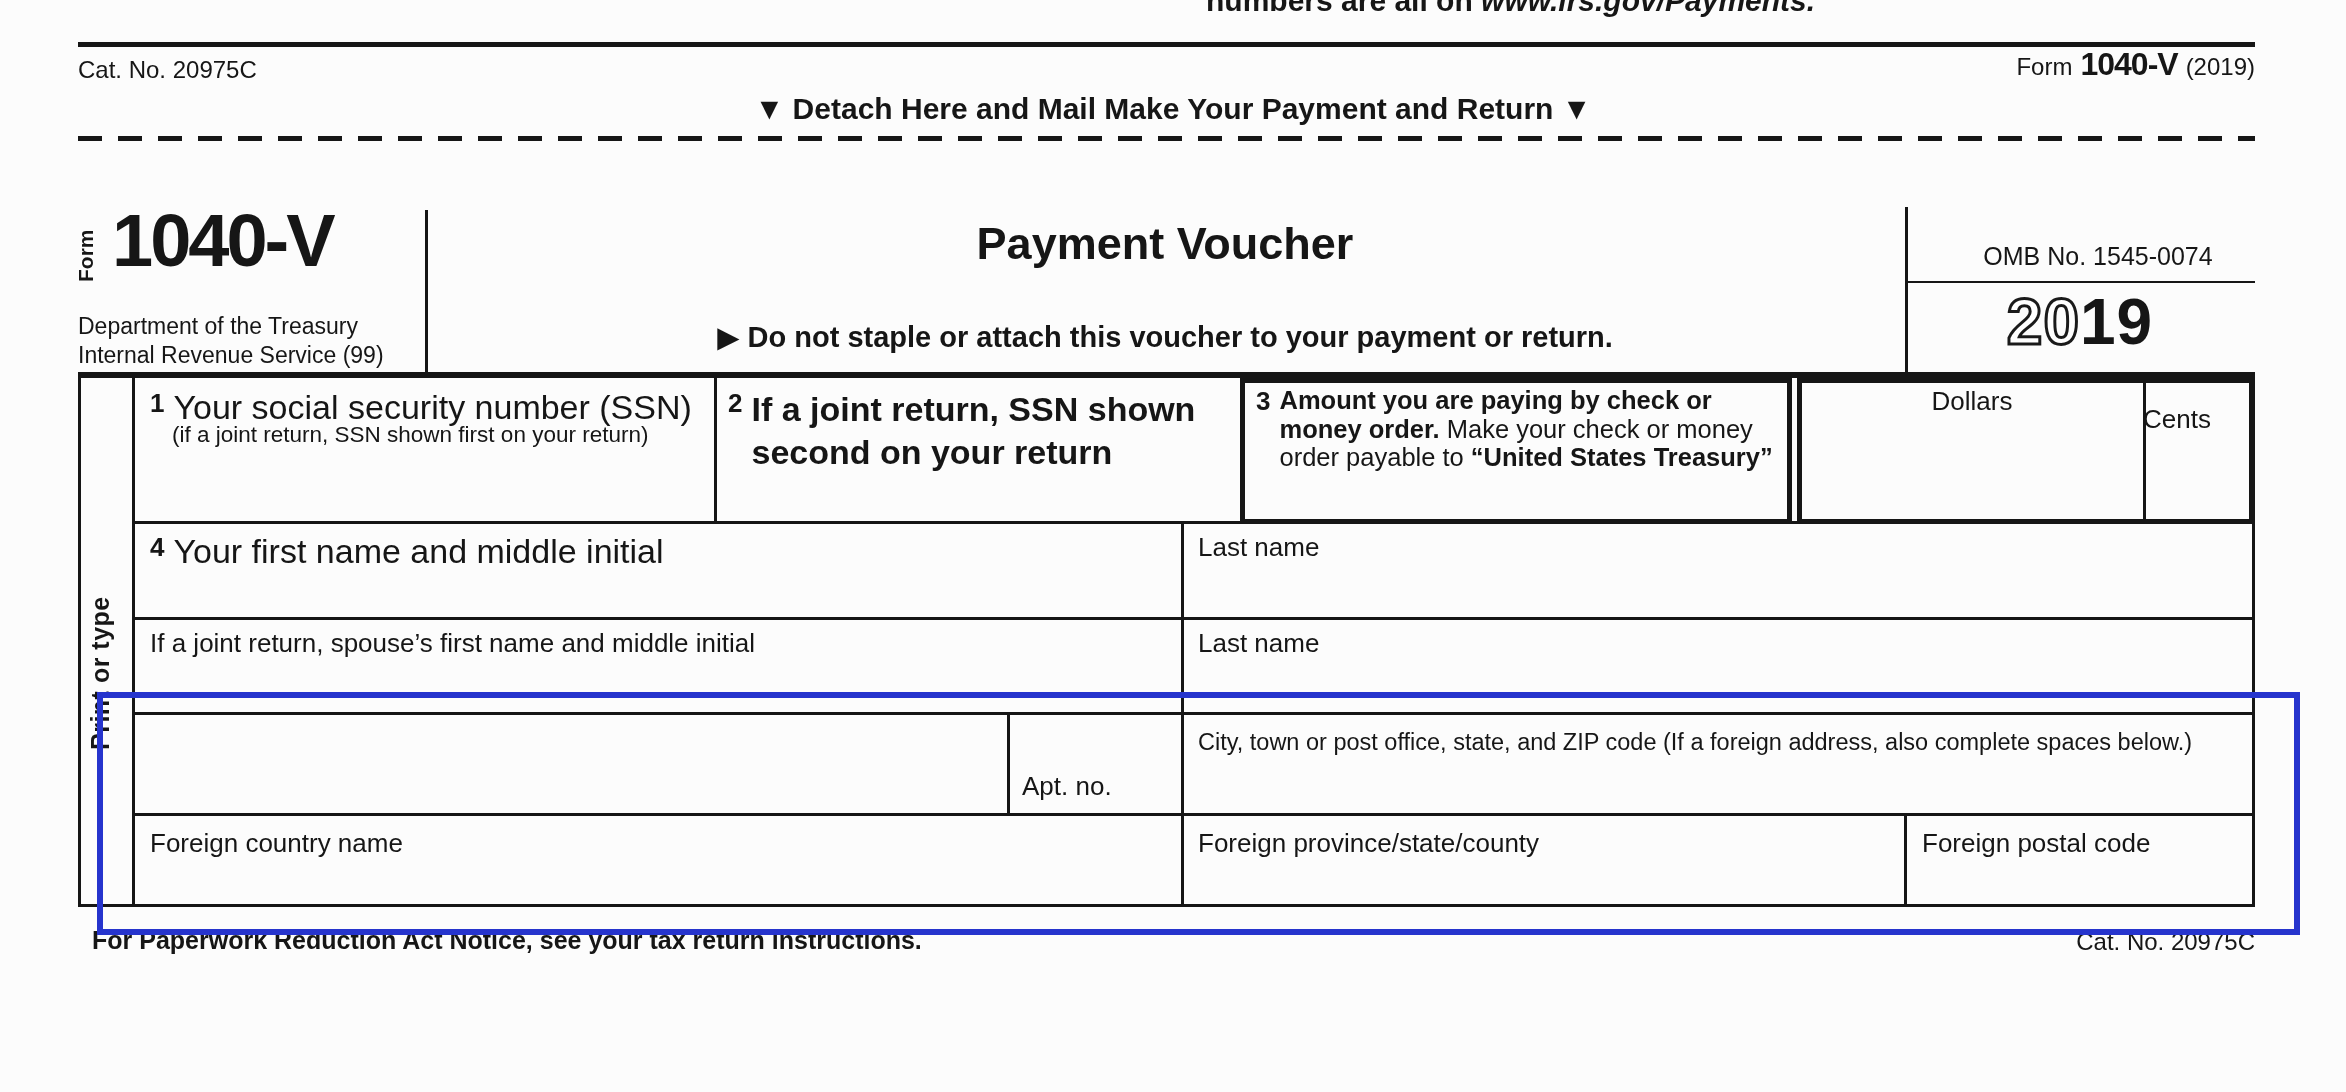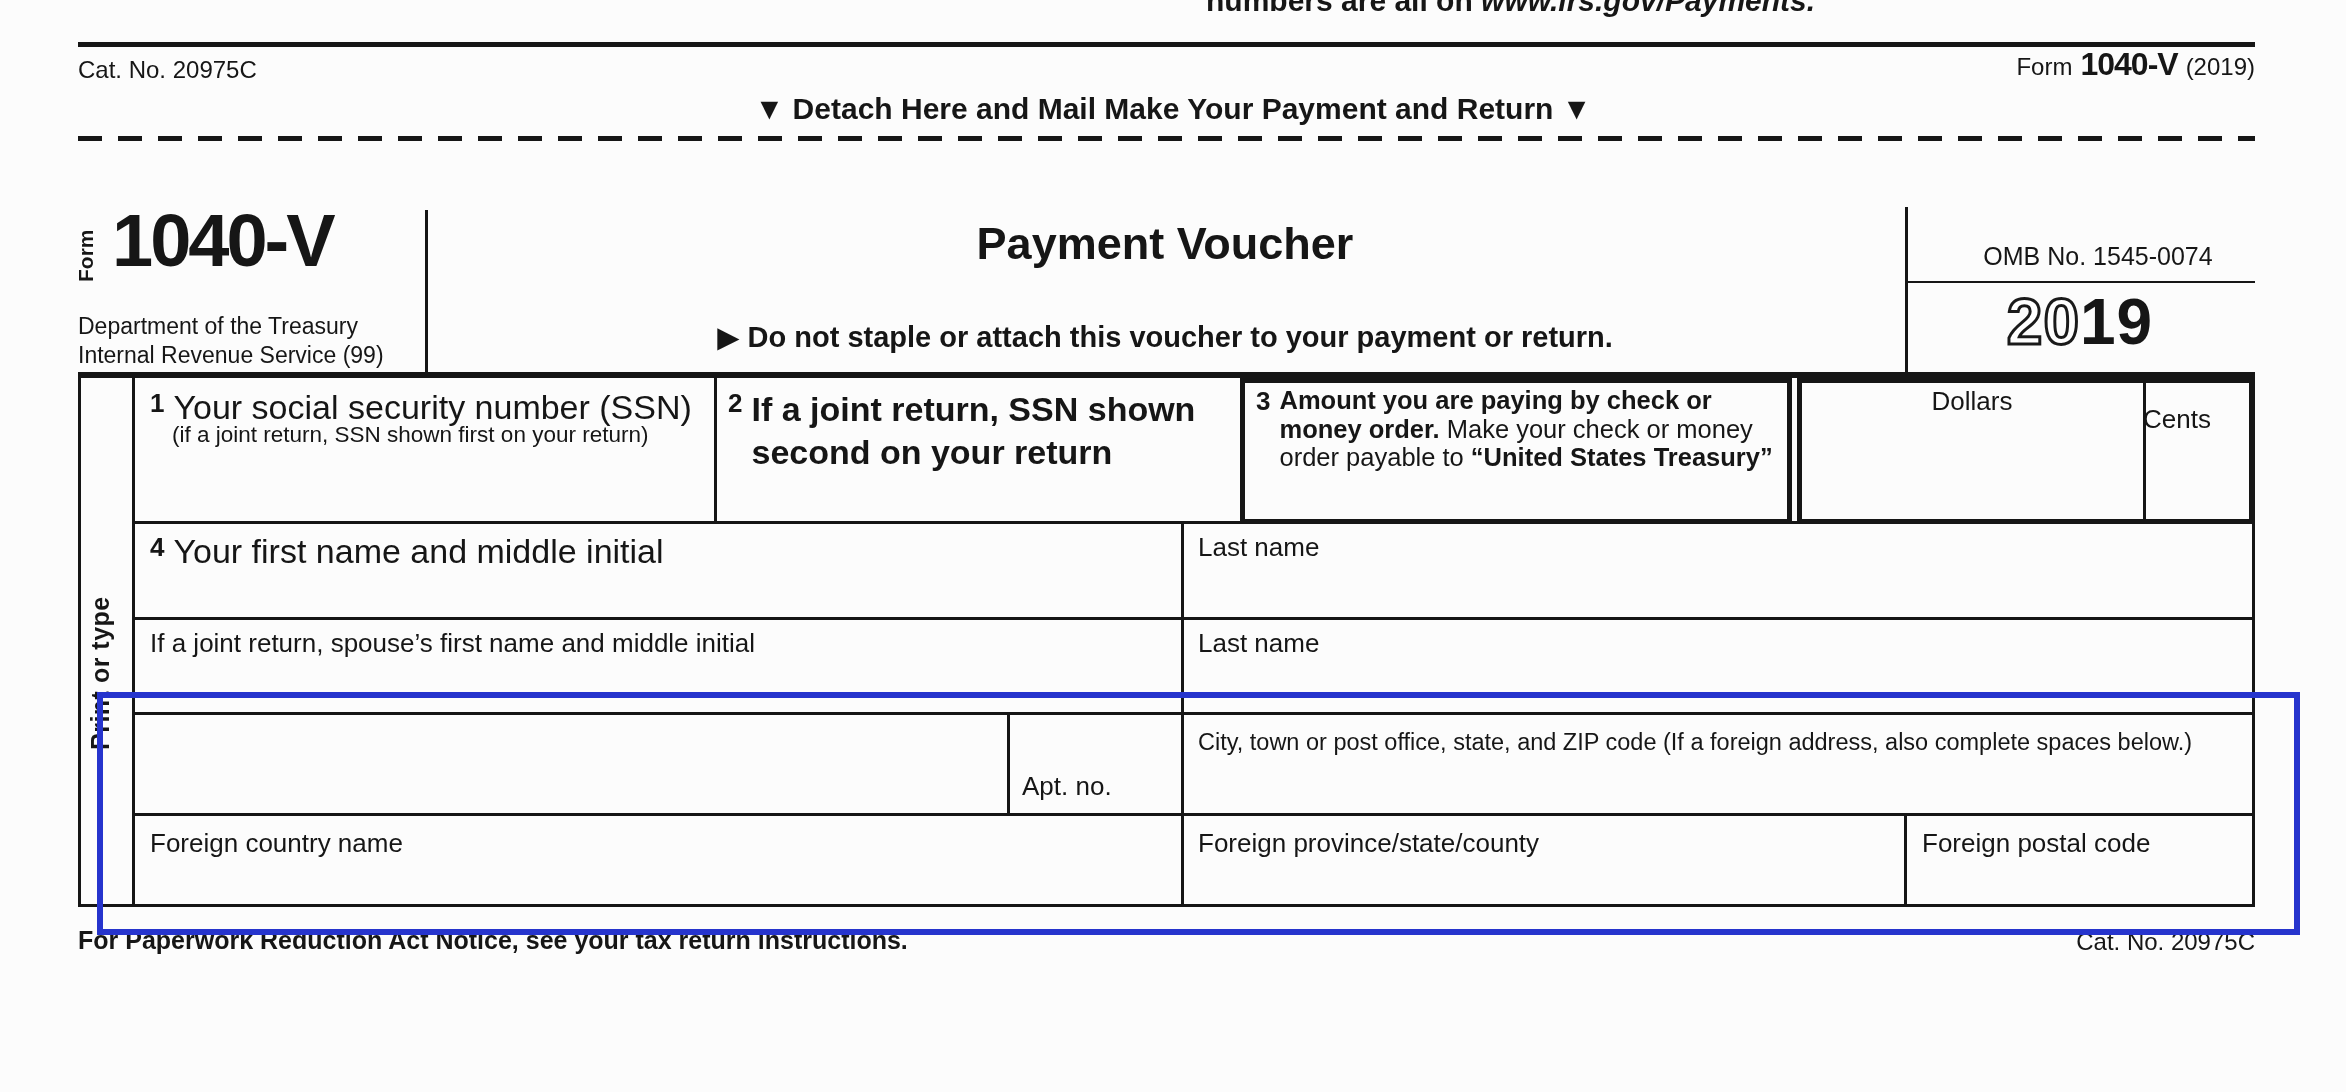--- a/index.html
+++ b/index.html
@@ -162,16 +162,16 @@
 
   <div class="abs cell-label" style="left:150px; top:828px;">Foreign country name</div>
   <div class="abs cell-label" style="left:1198px; top:828px;text-align:right;">Foreign province/state/county</div>
   <div class="abs cell-label" style="left:1922px; top:828px;">Foreign postal code</div>
   <div class="field" style="left:140px; top:862px; width:1035px; height:40px;"></div>
   <div class="field" style="left:1190px; top:862px; width:710px; height:40px;"></div>
   <div class="field" style="left:1912px; top:862px; width:335px; height:40px;"></div>
 
   <div class="highlight-rect" style="left:97px; top:692px; width:2203px; height:243px;"></div>
 
-  <div class="abs footer-notice" style="left:78px; top:926px; z-index:4;">For Paperwork Reduction Act Notice, see your tax return instructions.</div>
+  <div class="abs footer-notice" style="left:92px; top:926px; z-index:4;">For Paperwork Reduction Act Notice, see your tax return instructions.</div>
   <div class="abs footer-cat" style="left:1950px; width:305px; top:928px; z-index:4;">Cat. No. 20975C</div>
 
 </div>
 
 </body></html>

